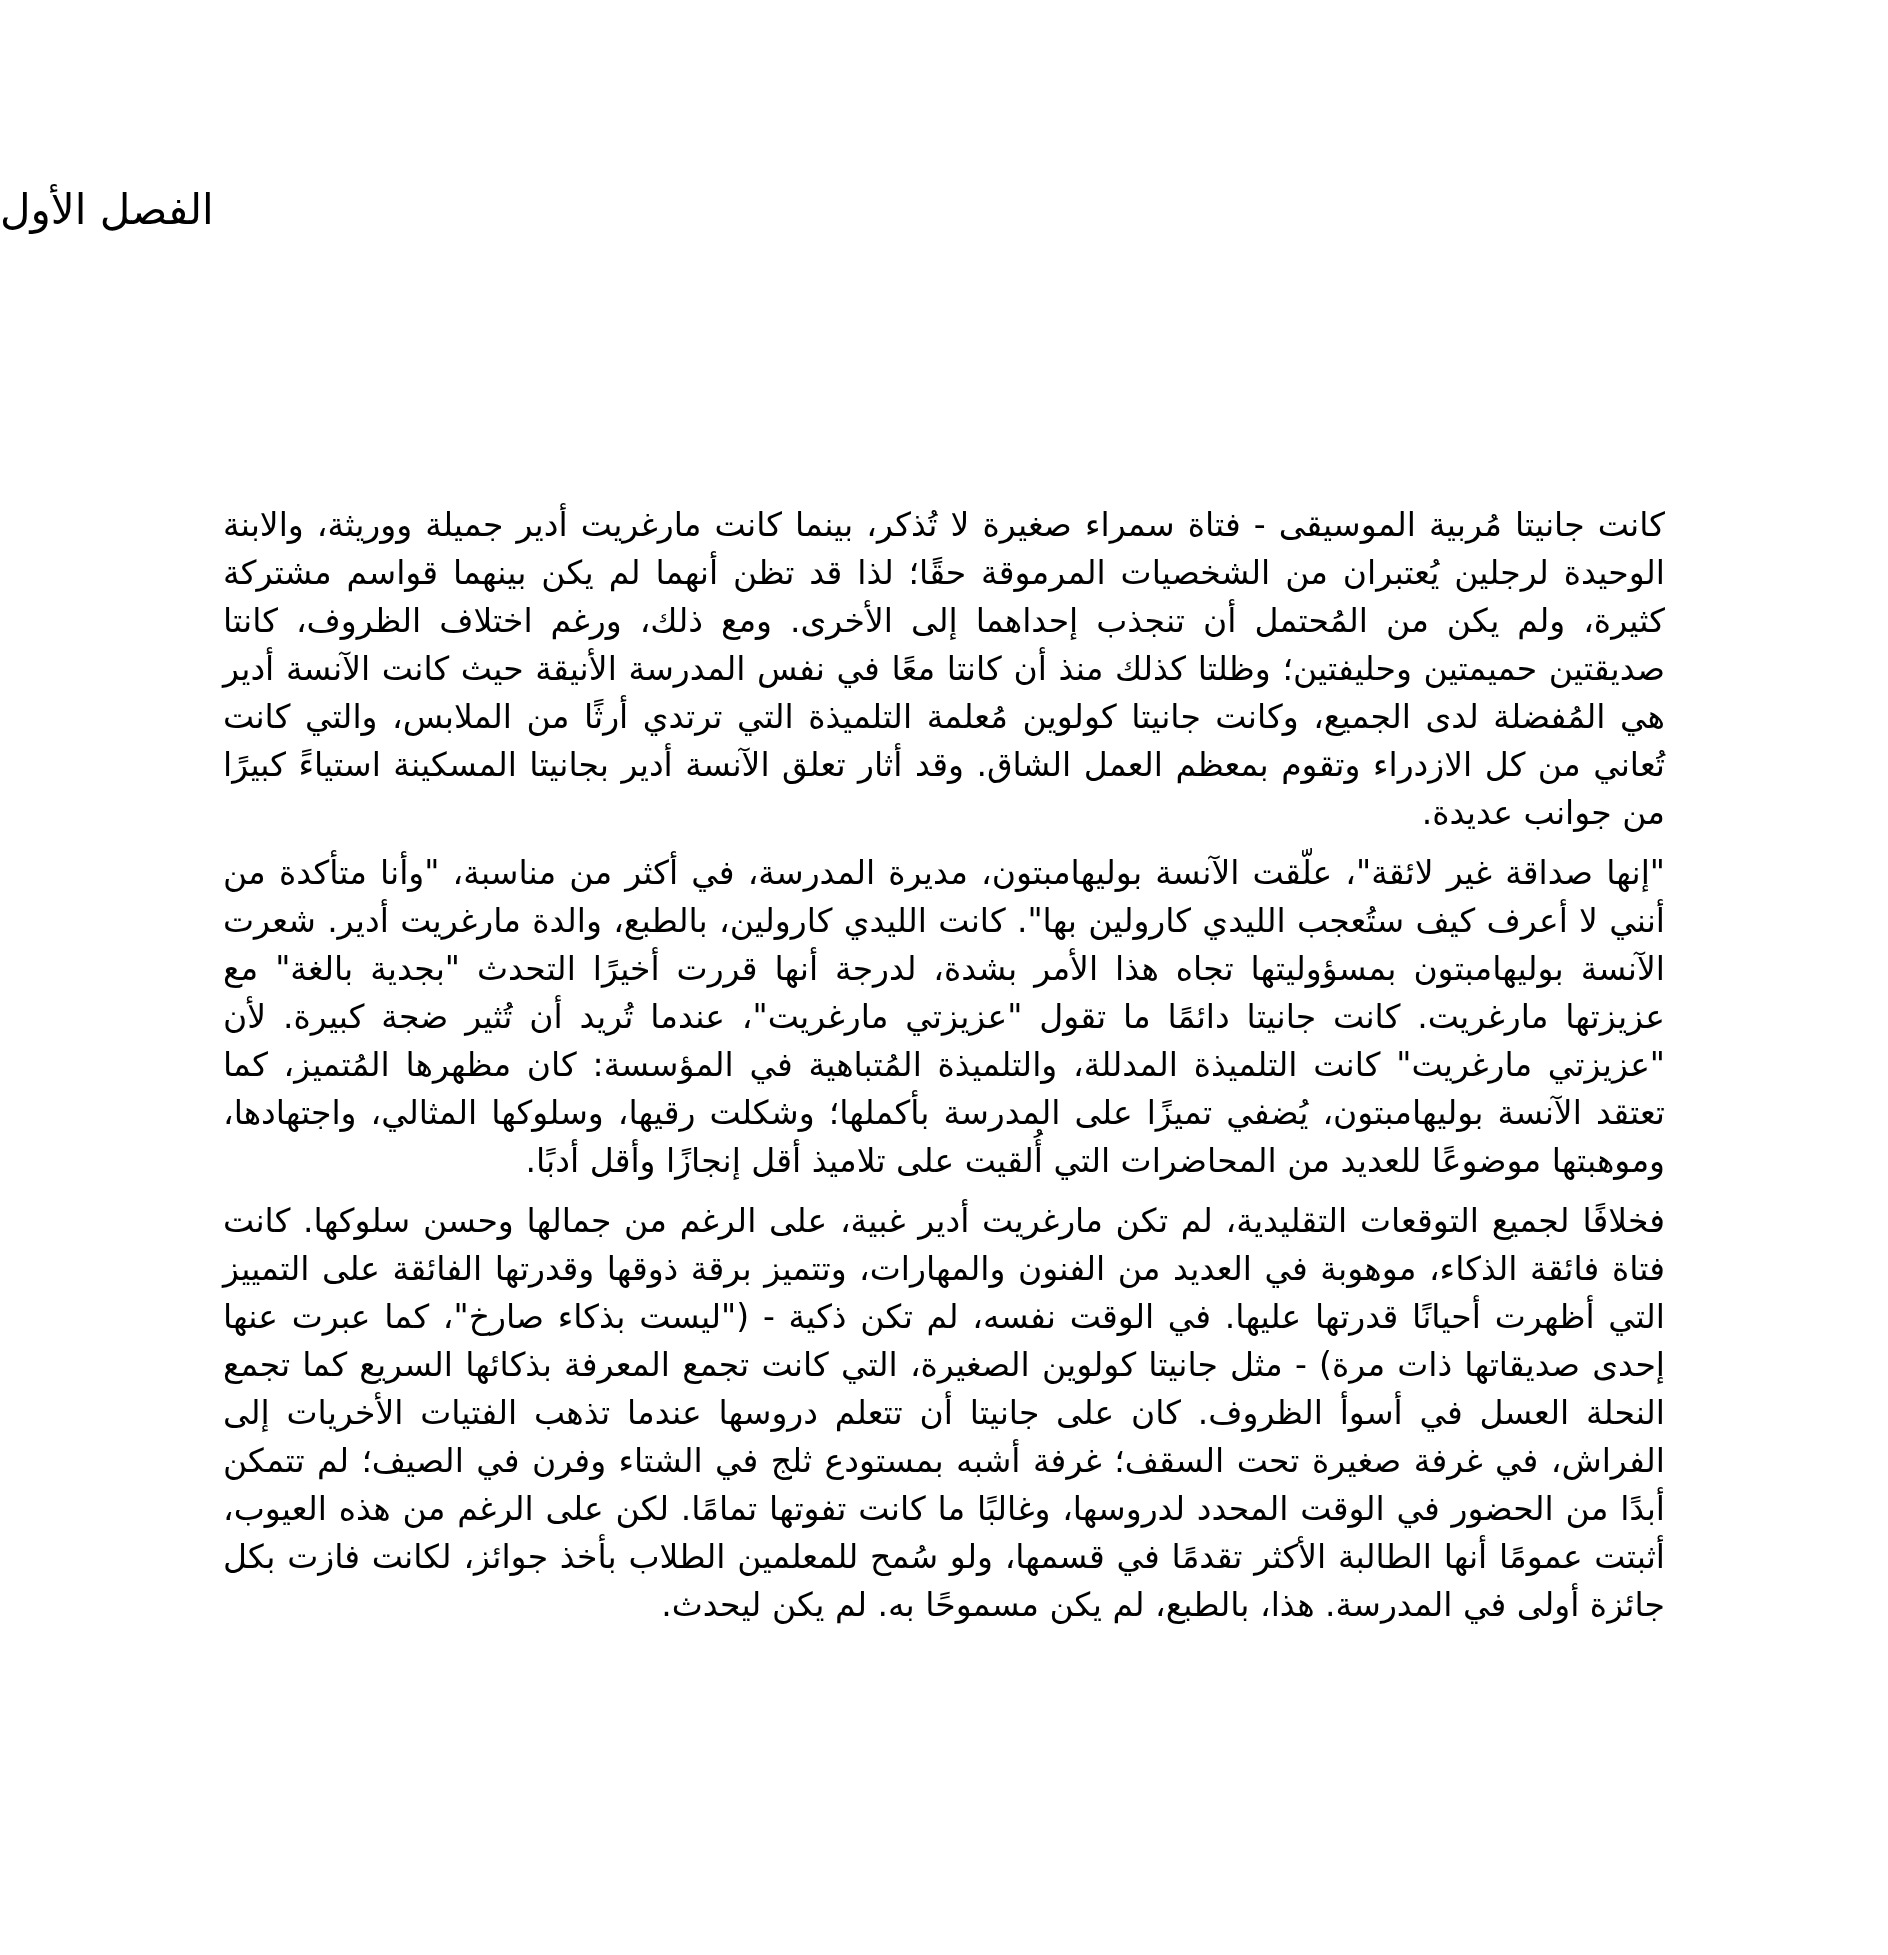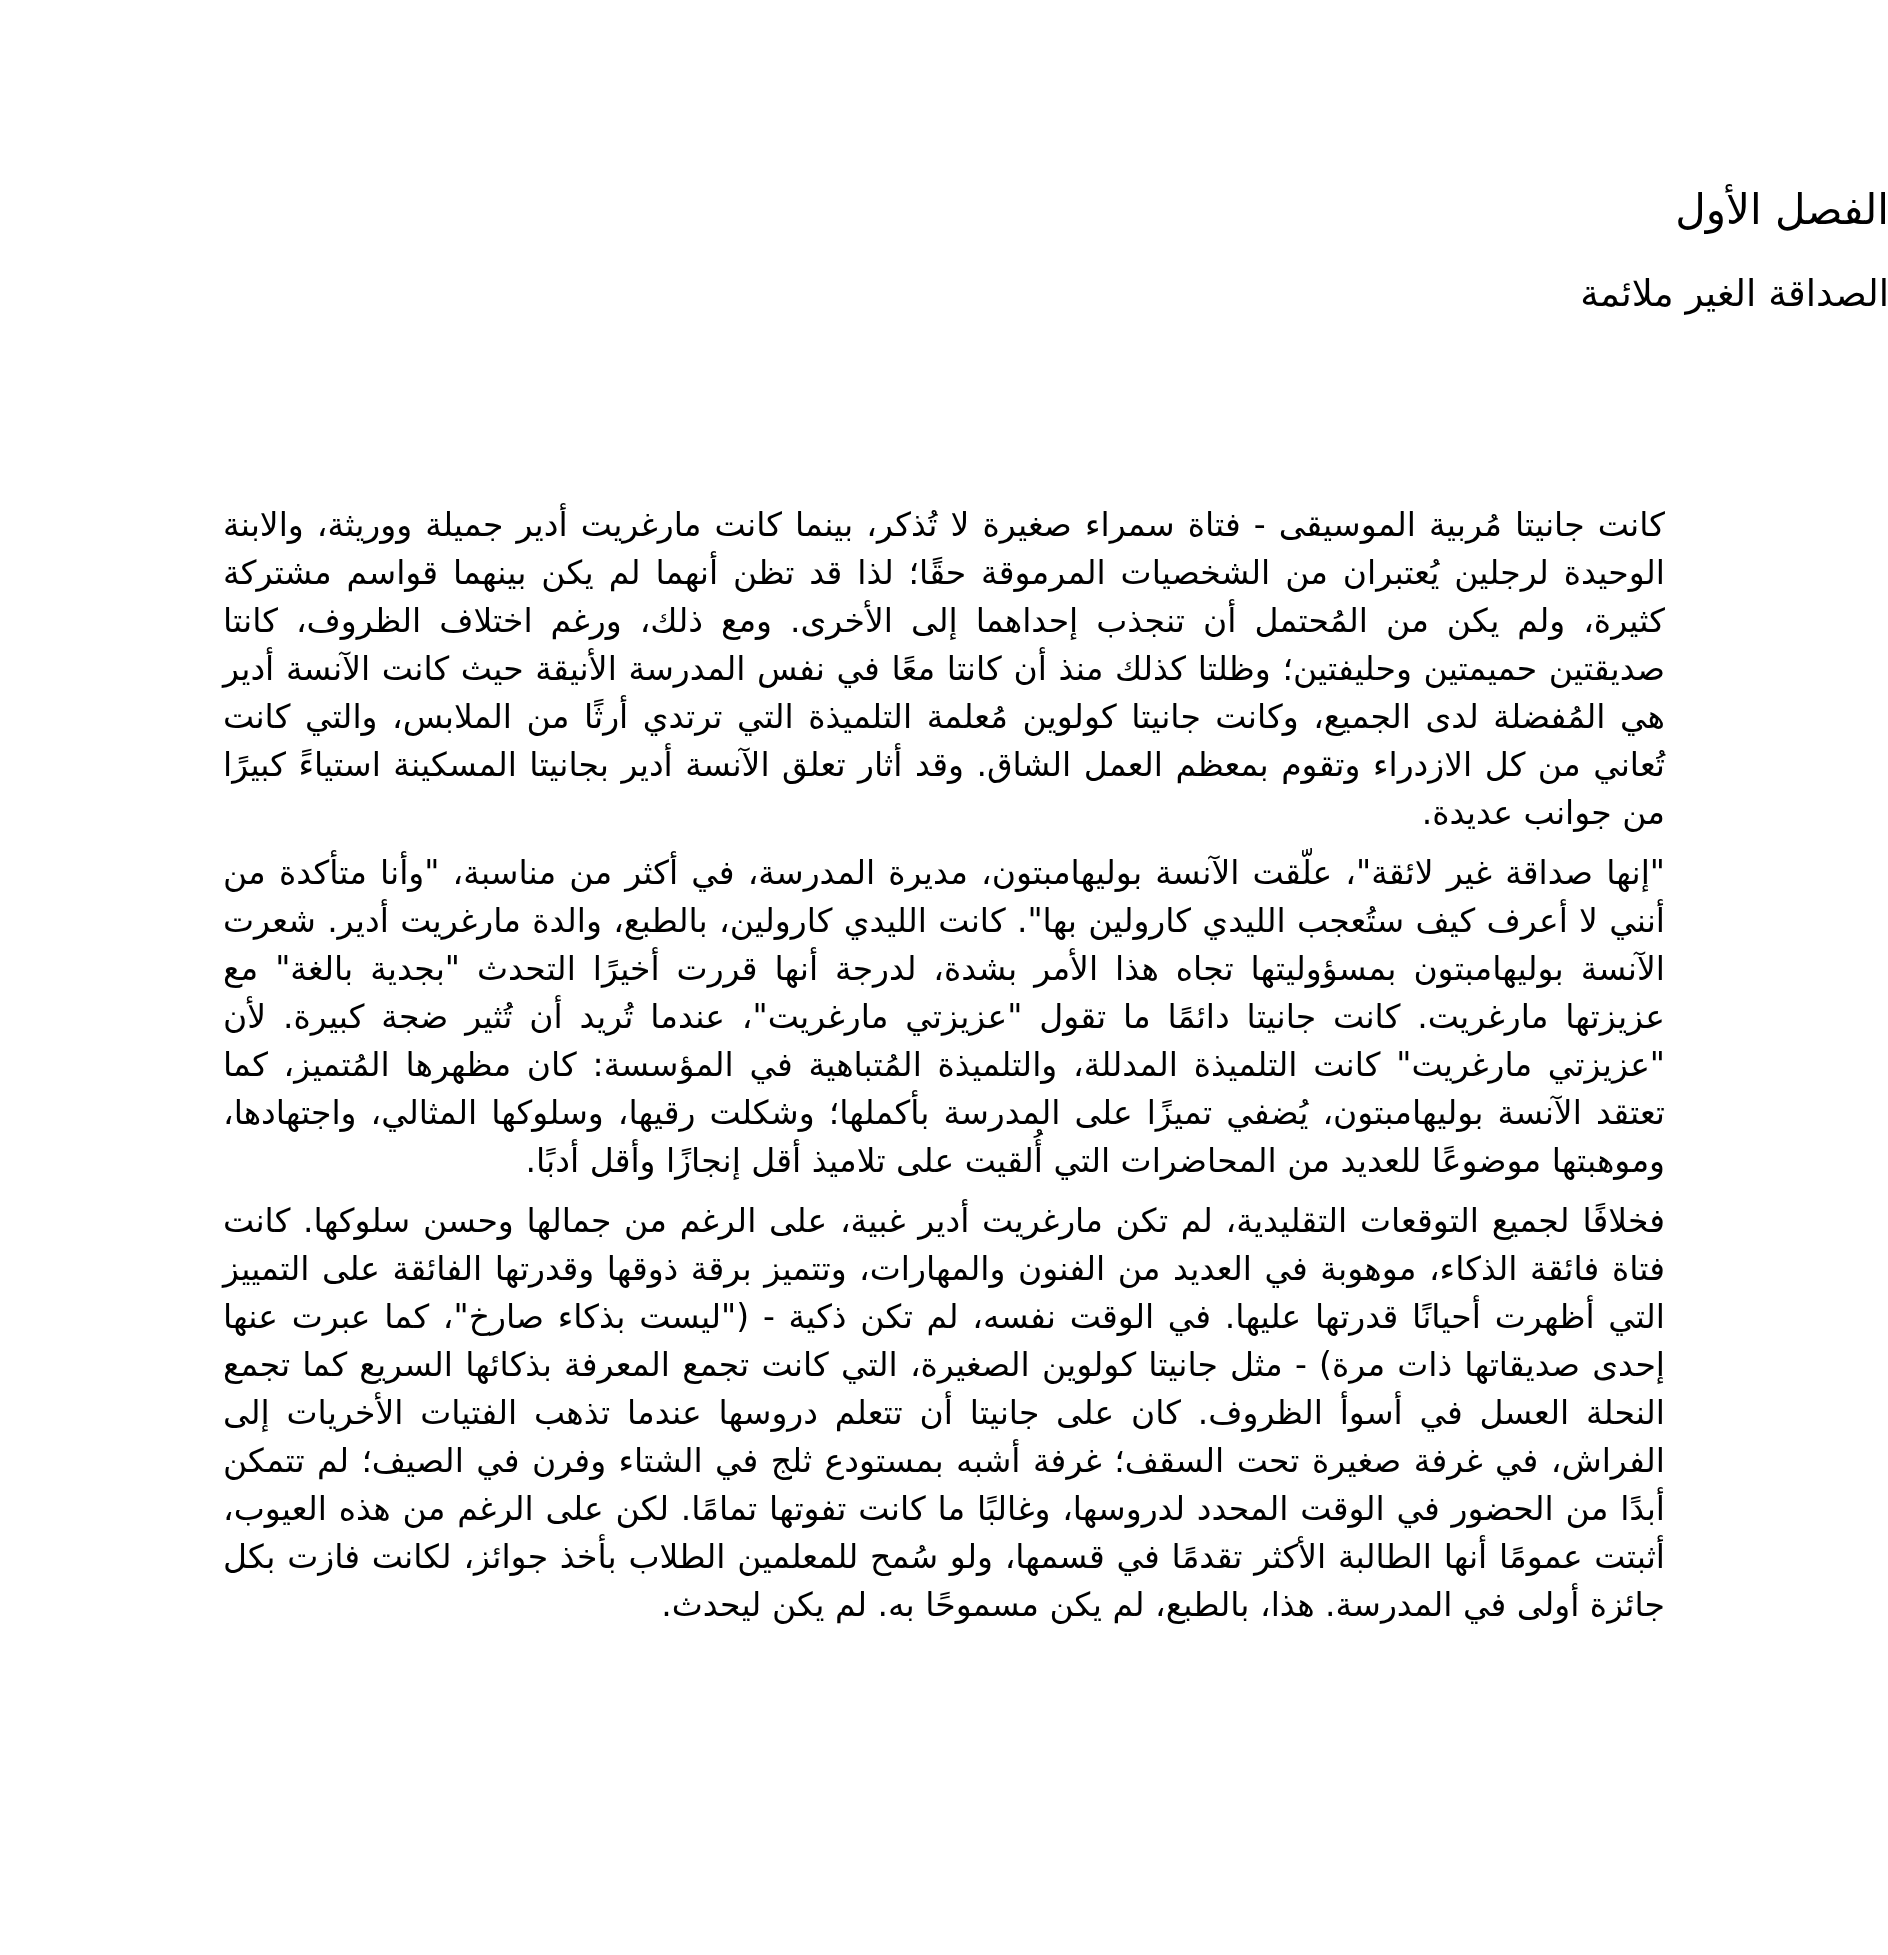--- a/index.html
+++ b/index.html
@@ -2,38 +2,37 @@
 <html style="font-size:6.3px"><head>
   <meta charset="utf-8">
   <style>
     html, body { margin: 0; padding: 0; background: #ffffff; }
     body {
       width: 1889px; height: 2444px; position: relative; overflow: hidden;
       font-family: "DejaVu Sans", sans-serif; color: #000000;
     }
     .page { position: absolute; left: 0; top: 0; width: 1889px; height: 2444px; }
     .heading {
-      position: absolute; left: 0; width: 1889px; text-align: right;
+      position: absolute; left: 0; width: 1889px; text-align: left;
       direction: rtl; font-family: "DejaVu Sans", sans-serif; color: #000;
     }
     .chapter-title { top: 180px; font-size: 42px; line-height: 59px; }
     .chapter-subtitle { top: 266px; font-size: 37px; line-height: 55px; }
     .body-text {
       position: absolute; left: 211px; top: 489px; width: 1466px;
       direction: rtl; text-align: justify; text-align-last: right;
       font-size: 33px; line-height: 48px;
     }
     .paragraph { margin: 12px; padding: 0; }
   </style>
 </head>
 <body>
 
 <div class="page">
   <div class="heading chapter-title">الفصل الأول</div>
-  <div class="heading chapter-subtitle">الصداقة الغير ملائمة</div>
 
   <div class="body-text">
     <p class="paragraph">كانت جانيتا مُربية الموسيقى - فتاة سمراء صغيرة لا تُذكر، بينما كانت مارغريت أدير جميلة ووريثة، والابنة الوحيدة لرجلين يُعتبران من الشخصيات المرموقة حقًا؛ لذا قد تظن أنهما لم يكن بينهما قواسم مشتركة كثيرة، ولم يكن من المُحتمل أن تنجذب إحداهما إلى الأخرى. ومع ذلك، ورغم اختلاف الظروف، كانتا صديقتين حميمتين وحليفتين؛ وظلتا كذلك منذ أن كانتا معًا في نفس المدرسة الأنيقة حيث كانت الآنسة أدير هي المُفضلة لدى الجميع، وكانت جانيتا كولوين مُعلمة التلميذة التي ترتدي أرثًا من الملابس، والتي كانت تُعاني من كل الازدراء وتقوم بمعظم العمل الشاق. وقد أثار تعلق الآنسة أدير بجانيتا المسكينة استياءً كبيرًا من جوانب عديدة.</p>
     <p class="paragraph">"إنها صداقة غير لائقة"، علّقت الآنسة بوليهامبتون، مديرة المدرسة، في أكثر من مناسبة، "وأنا متأكدة من أنني لا أعرف كيف ستُعجب الليدي كارولين بها". كانت الليدي كارولين، بالطبع، والدة مارغريت أدير. شعرت الآنسة بوليهامبتون بمسؤوليتها تجاه هذا الأمر بشدة، لدرجة أنها قررت أخيرًا التحدث "بجدية بالغة" مع عزيزتها مارغريت. كانت جانيتا دائمًا ما تقول "عزيزتي مارغريت"، عندما تُريد أن تُثير ضجة كبيرة. لأن "عزيزتي مارغريت" كانت التلميذة المدللة، والتلميذة المُتباهية في المؤسسة: كان مظهرها المُتميز، كما تعتقد الآنسة بوليهامبتون، يُضفي تميزًا على المدرسة بأكملها؛ وشكلت رقيها، وسلوكها المثالي، واجتهادها، وموهبتها موضوعًا للعديد من المحاضرات التي أُلقيت على تلاميذ أقل إنجازًا وأقل أدبًا.</p>
     <p class="paragraph">فخلافًا لجميع التوقعات التقليدية، لم تكن مارغريت أدير غبية، على الرغم من جمالها وحسن سلوكها. كانت فتاة فائقة الذكاء، موهوبة في العديد من الفنون والمهارات، وتتميز برقة ذوقها وقدرتها الفائقة على التمييز التي أظهرت أحيانًا قدرتها عليها. في الوقت نفسه، لم تكن ذكية - ("ليست بذكاء صارخ"، كما عبرت عنها إحدى صديقاتها ذات مرة) - مثل جانيتا كولوين الصغيرة، التي كانت تجمع المعرفة بذكائها السريع كما تجمع النحلة العسل في أسوأ الظروف. كان على جانيتا أن تتعلم دروسها عندما تذهب الفتيات الأخريات إلى الفراش، في غرفة صغيرة تحت السقف؛ غرفة أشبه بمستودع ثلج في الشتاء وفرن في الصيف؛ لم تتمكن أبدًا من الحضور في الوقت المحدد لدروسها، وغالبًا ما كانت تفوتها تمامًا. لكن على الرغم من هذه العيوب، أثبتت عمومًا أنها الطالبة الأكثر تقدمًا في قسمها، ولو سُمح للمعلمين الطلاب بأخذ جوائز، لكانت فازت بكل جائزة أولى في المدرسة. هذا، بالطبع، لم يكن مسموحًا به. لم يكن ليحدث.</p>
   </div>
 
 </div>
 
 

